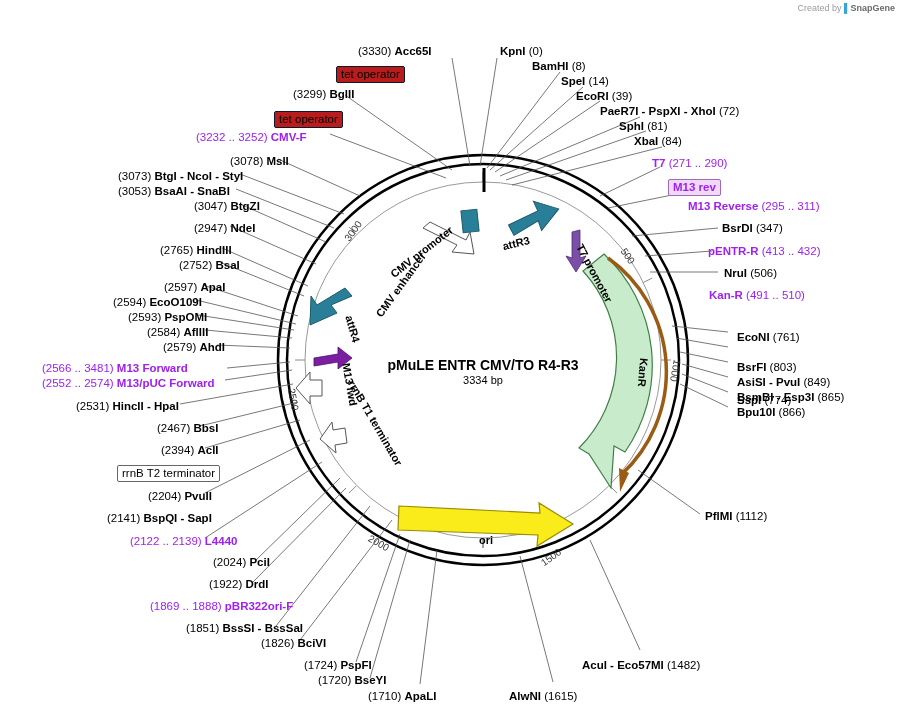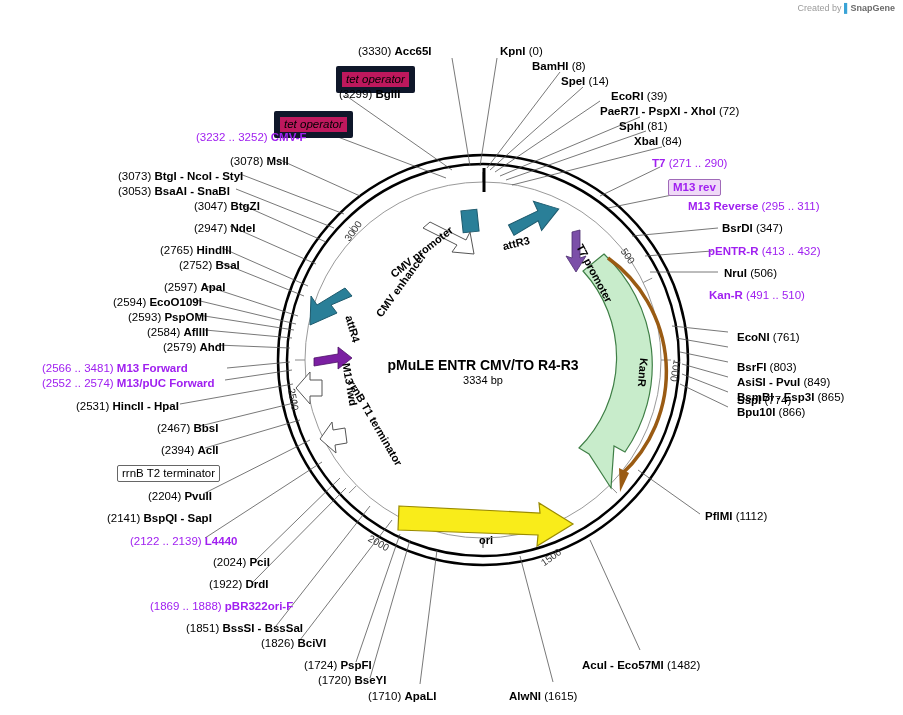--- a/index.html
+++ b/index.html
@@ -44,23 +44,22 @@
   .purple { color: #a020f0; }
   .purple .nm { color: #a020f0; font-weight: bold; }
   .purple .pos { color: #a020f0; font-weight: normal; text-align: center; }
   .boxed {
     border: 1px solid #666;
     background: #ffffff;
     padding: 1px 4px;
     border-radius: 2px;
   }
   .boxed.teal {
-    background: #be185d;
-    border: 6px solid #0f172a;
-    font-style: italic;
+    background: #b91c1c;
+    border: 1px solid #0f172a;
   }
   .boxed.lav {
     background: #efd9f7;
     border: 1px solid #a06ab8;
     color: #a020f0;
     font-weight: bold;
   }
   .title {
     position: absolute;
     text-align: center;
@@ -262,37 +261,37 @@
     <span class="pos">(0)</span>
   </div>
   <div class="lbl" style="left:532px; top:60px;">
     <span class="nm">BamHI</span>
     <span class="pos">(8)</span>
   </div>
   <div class="lbl" style="left:561px; top:75px;">
     <span class="nm">SpeI</span>
     <span class="pos">(14)</span>
   </div>
-  <div class="lbl" style="left:576px; top:90px;margin-left:35px;">
+  <div class="lbl" style="left:576px; top:90px;">
     <span class="nm">EcoRI</span>
     <span class="pos">(39)</span>
   </div>
   <div class="lbl" style="left:600px; top:105px;">
     <span class="nm">PaeR7I - PspXI - XhoI</span>
     <span class="pos">(72)</span>
   </div>
   <div class="lbl" style="left:619px; top:120px;">
     <span class="nm">SphI</span>
     <span class="pos">(81)</span>
   </div>
   <div class="lbl" style="left:634px; top:135px;">
     <span class="nm">XbaI</span>
     <span class="pos">(84)</span>
   </div>
-  <div class="lbl" style="left:293px; top:88px;margin-left:46px;">
+  <div class="lbl" style="left:293px; top:88px;">
     <span class="pos">(3299)</span>
     <span class="nm">BglII</span>
   </div>
 
   <div class="lbl" style="left:230px; top:155px;">
     <span class="pos">(3078)</span>
     <span class="nm">MslI</span>
   </div>
   <div class="lbl" style="left:118px; top:170px;">
     <span class="pos">(3073)</span>

